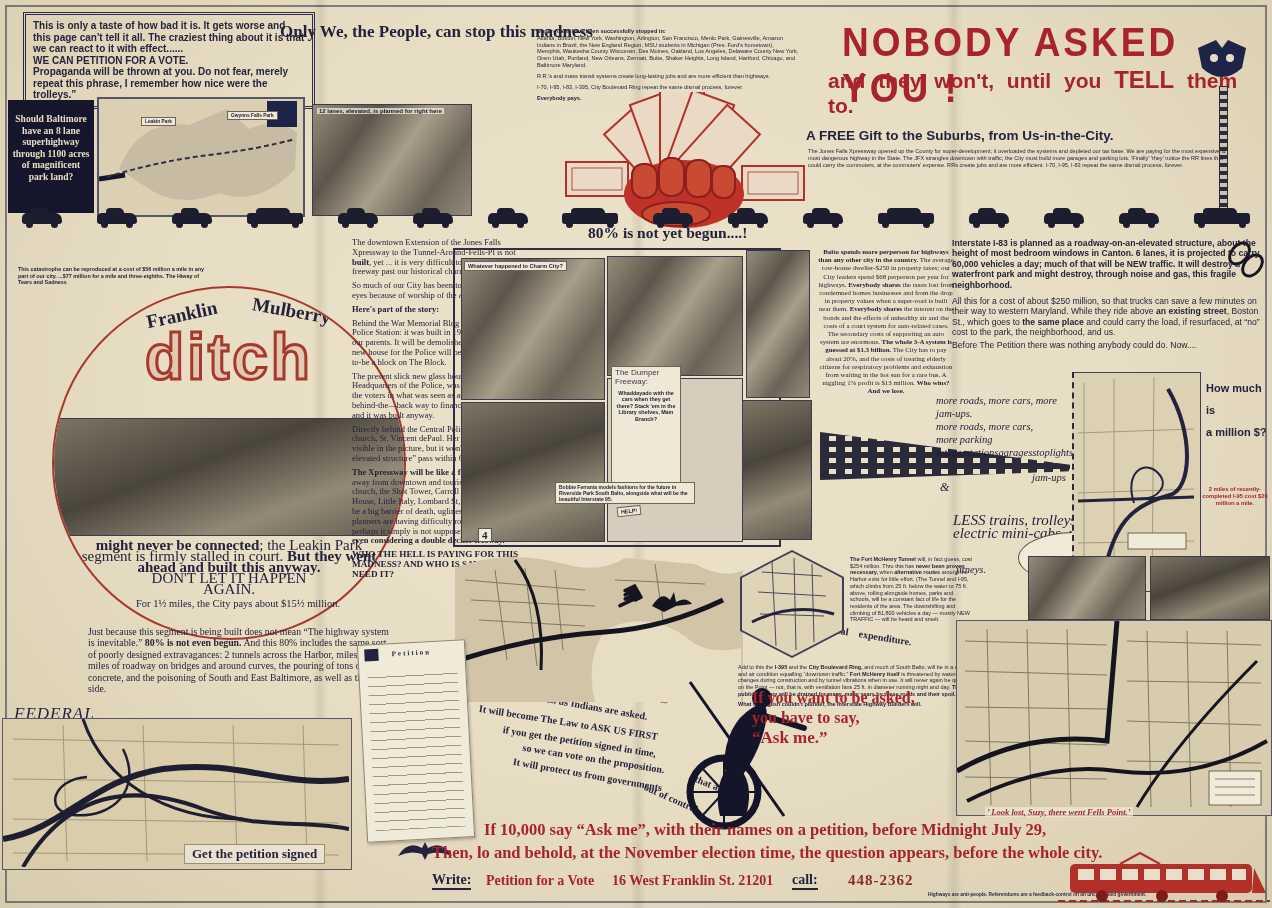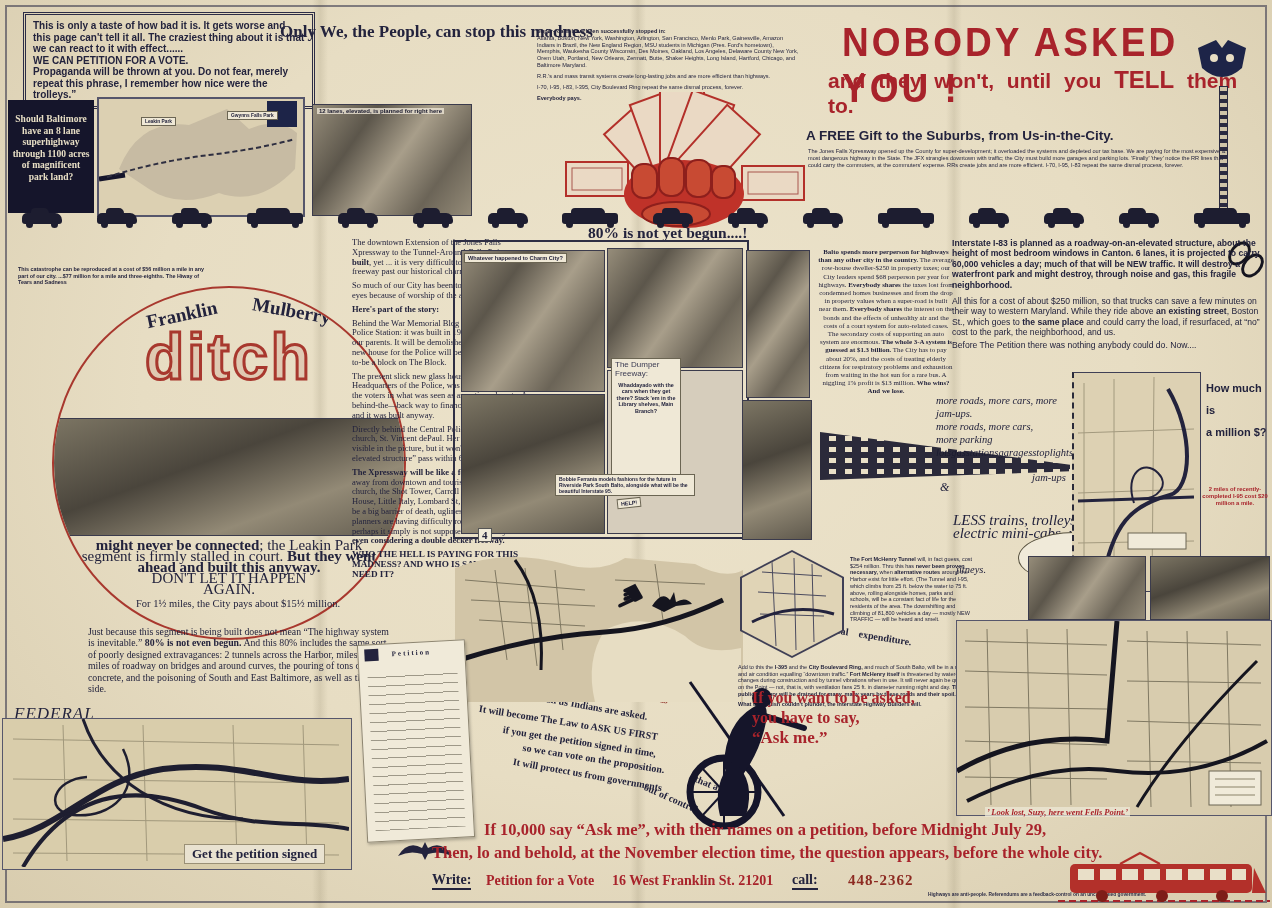--- a/index.html
+++ b/index.html
@@ -216,21 +216,21 @@
     <p><span>The downtown Extension of the Jones Falls Xpressway to the Tunnel-Around-Fells-Pt is not </span><b>built</b><span>, yet ... it is very difficult to wiggle 8 lanes of freeway past our historical charms.</span></p>
     <p>So much of our City has been torn forever from our eyes because of worship of the automobile.</p>
     <p class="b">Here's part of the story:</p>
     <p>Behind the War Memorial Bldg is the Central District Police Station: it was built in 1925 and paid for by our parents.  It will be demolished and another slick new house for the Police will be built on what-used-to-be a block on The Block.</p>
     <p>The present slick new glass house, which is the Headquarters of the Police, was once turned down by the voters in what was seen as an anti-roads vote.  A behind-the—back way to finance it was dreamed up and it was built anyway.</p>
     <p>Directly behind the Central Police Station is the white church, St. Vincent dePaul.  Her cross is slightly visible in the picture, but it won't be when “8 lanes on elevated structure” pass within 67 feet.</p>
     <p><b>The Xpressway will be like a fence,</b><span> keeping citizens away from downtown and tourists away from the church, the Shot Tower, Carroll Mansion, Flag House, Little Italy, Lombard St, 9 Front St, .....  It will be a big barrier of death, ugliness and taxes.  The planners are having difficulty routing the Road; perhaps it simply is not supposed to be.  </span><b>They are even considering a double decker freeway.</b></p>
     <p class="b" style="font-size:9.2px;">WHO THE HELL IS PAYING FOR THIS MADNESS?  AND WHO IS SAYING WE NEED IT?</p>
   </div>
 
-  <div class="abs" style="left:453px;top:240px;width:292px;height:295px;border:2px solid #2e2e44;">
+  <div class="abs" style="left:453px;top:248px;width:292px;height:295px;border:2px solid #2e2e44;padding-left:32px;">
     <div class="abs photo" style="left:6px;top:8px;width:142px;height:140px;">
       <span class="abs chip b sans" style="left:2px;top:2px;font-size:5.6px;">Whatever happened to Charm City?</span>
     </div>
     <div class="abs photo2" style="left:6px;top:152px;width:142px;height:138px;"></div>
     <div class="abs photo" style="left:152px;top:6px;width:134px;height:118px;"></div>
     <div class="abs grid-bldg" style="left:152px;top:128px;width:134px;height:162px;"></div>
     <div class="abs chip" style="left:156px;top:116px;width:62px;height:114px;">
       <div class="sans" style="font-size:8px;color:#3a3a52;">The Dumper Freeway:</div>
       <div class="sans b" style="font-size:5.4px;line-height:6.4px;margin-top:4px;text-align:center;">Whaddayado with the cars when they get there? Stack 'em in the Library shelves, Main Branch?</div>
     </div>
@@ -362,21 +362,21 @@
           <path d="M270,10 L274,186"></path>
       </g>
       <path d="M0,150 Q70,110 150,120 L160,0" stroke="#15151f" stroke-width="5" fill="none"></path>
       <path d="M10,180 Q90,140 160,150 Q240,160 310,120" stroke="#15151f" stroke-width="4" fill="none"></path>
       <path d="M180,186 Q220,120 300,40" stroke="#15151f" stroke-width="3" fill="none"></path>
       <rect x="252" y="150" width="52" height="34" fill="#f0ead9" stroke="#6b6553"></rect>
       <line x1="258" y1="158" x2="298" y2="158" stroke="#8a8268"></line>
         <line x1="258" y1="166" x2="298" y2="166" stroke="#8a8268"></line>
         <line x1="258" y1="174" x2="298" y2="174" stroke="#8a8268"></line>
     </svg>
-    <span class="abs i red b" style="left:28px;top:158px;font-size:8.5px;background:rgba(240,234,217,.7);padding:0 2px;">’ Look lost, Suzy, here went Fells Point.’</span>
+    <span class="abs i red b" style="left:28px;top:158px;font-size:8.5px;background:rgba(240,234,217,.7);padding:0 2px;">’ Look lost, Suzy, there went Fells Point.’</span>
   </div>
 
   <div class="abs i" style="left:14px;top:678px;font-size:17px;line-height:16px;letter-spacing:1px;">
     <div>FEDERAL</div>
     <div>HILL</div>
   </div>
   <div class="abs i" style="left:22px;top:712px;font-size:13.5px;word-spacing:3px;">or what's left of you...want this in your backyard?</div>
 
   <div class="abs" style="left:2px;top:718px;width:348px;height:150px;background:#d9cdab;border:1px solid #56566b;">
     <svg width="346" height="148" viewBox="0 0 346 148">

